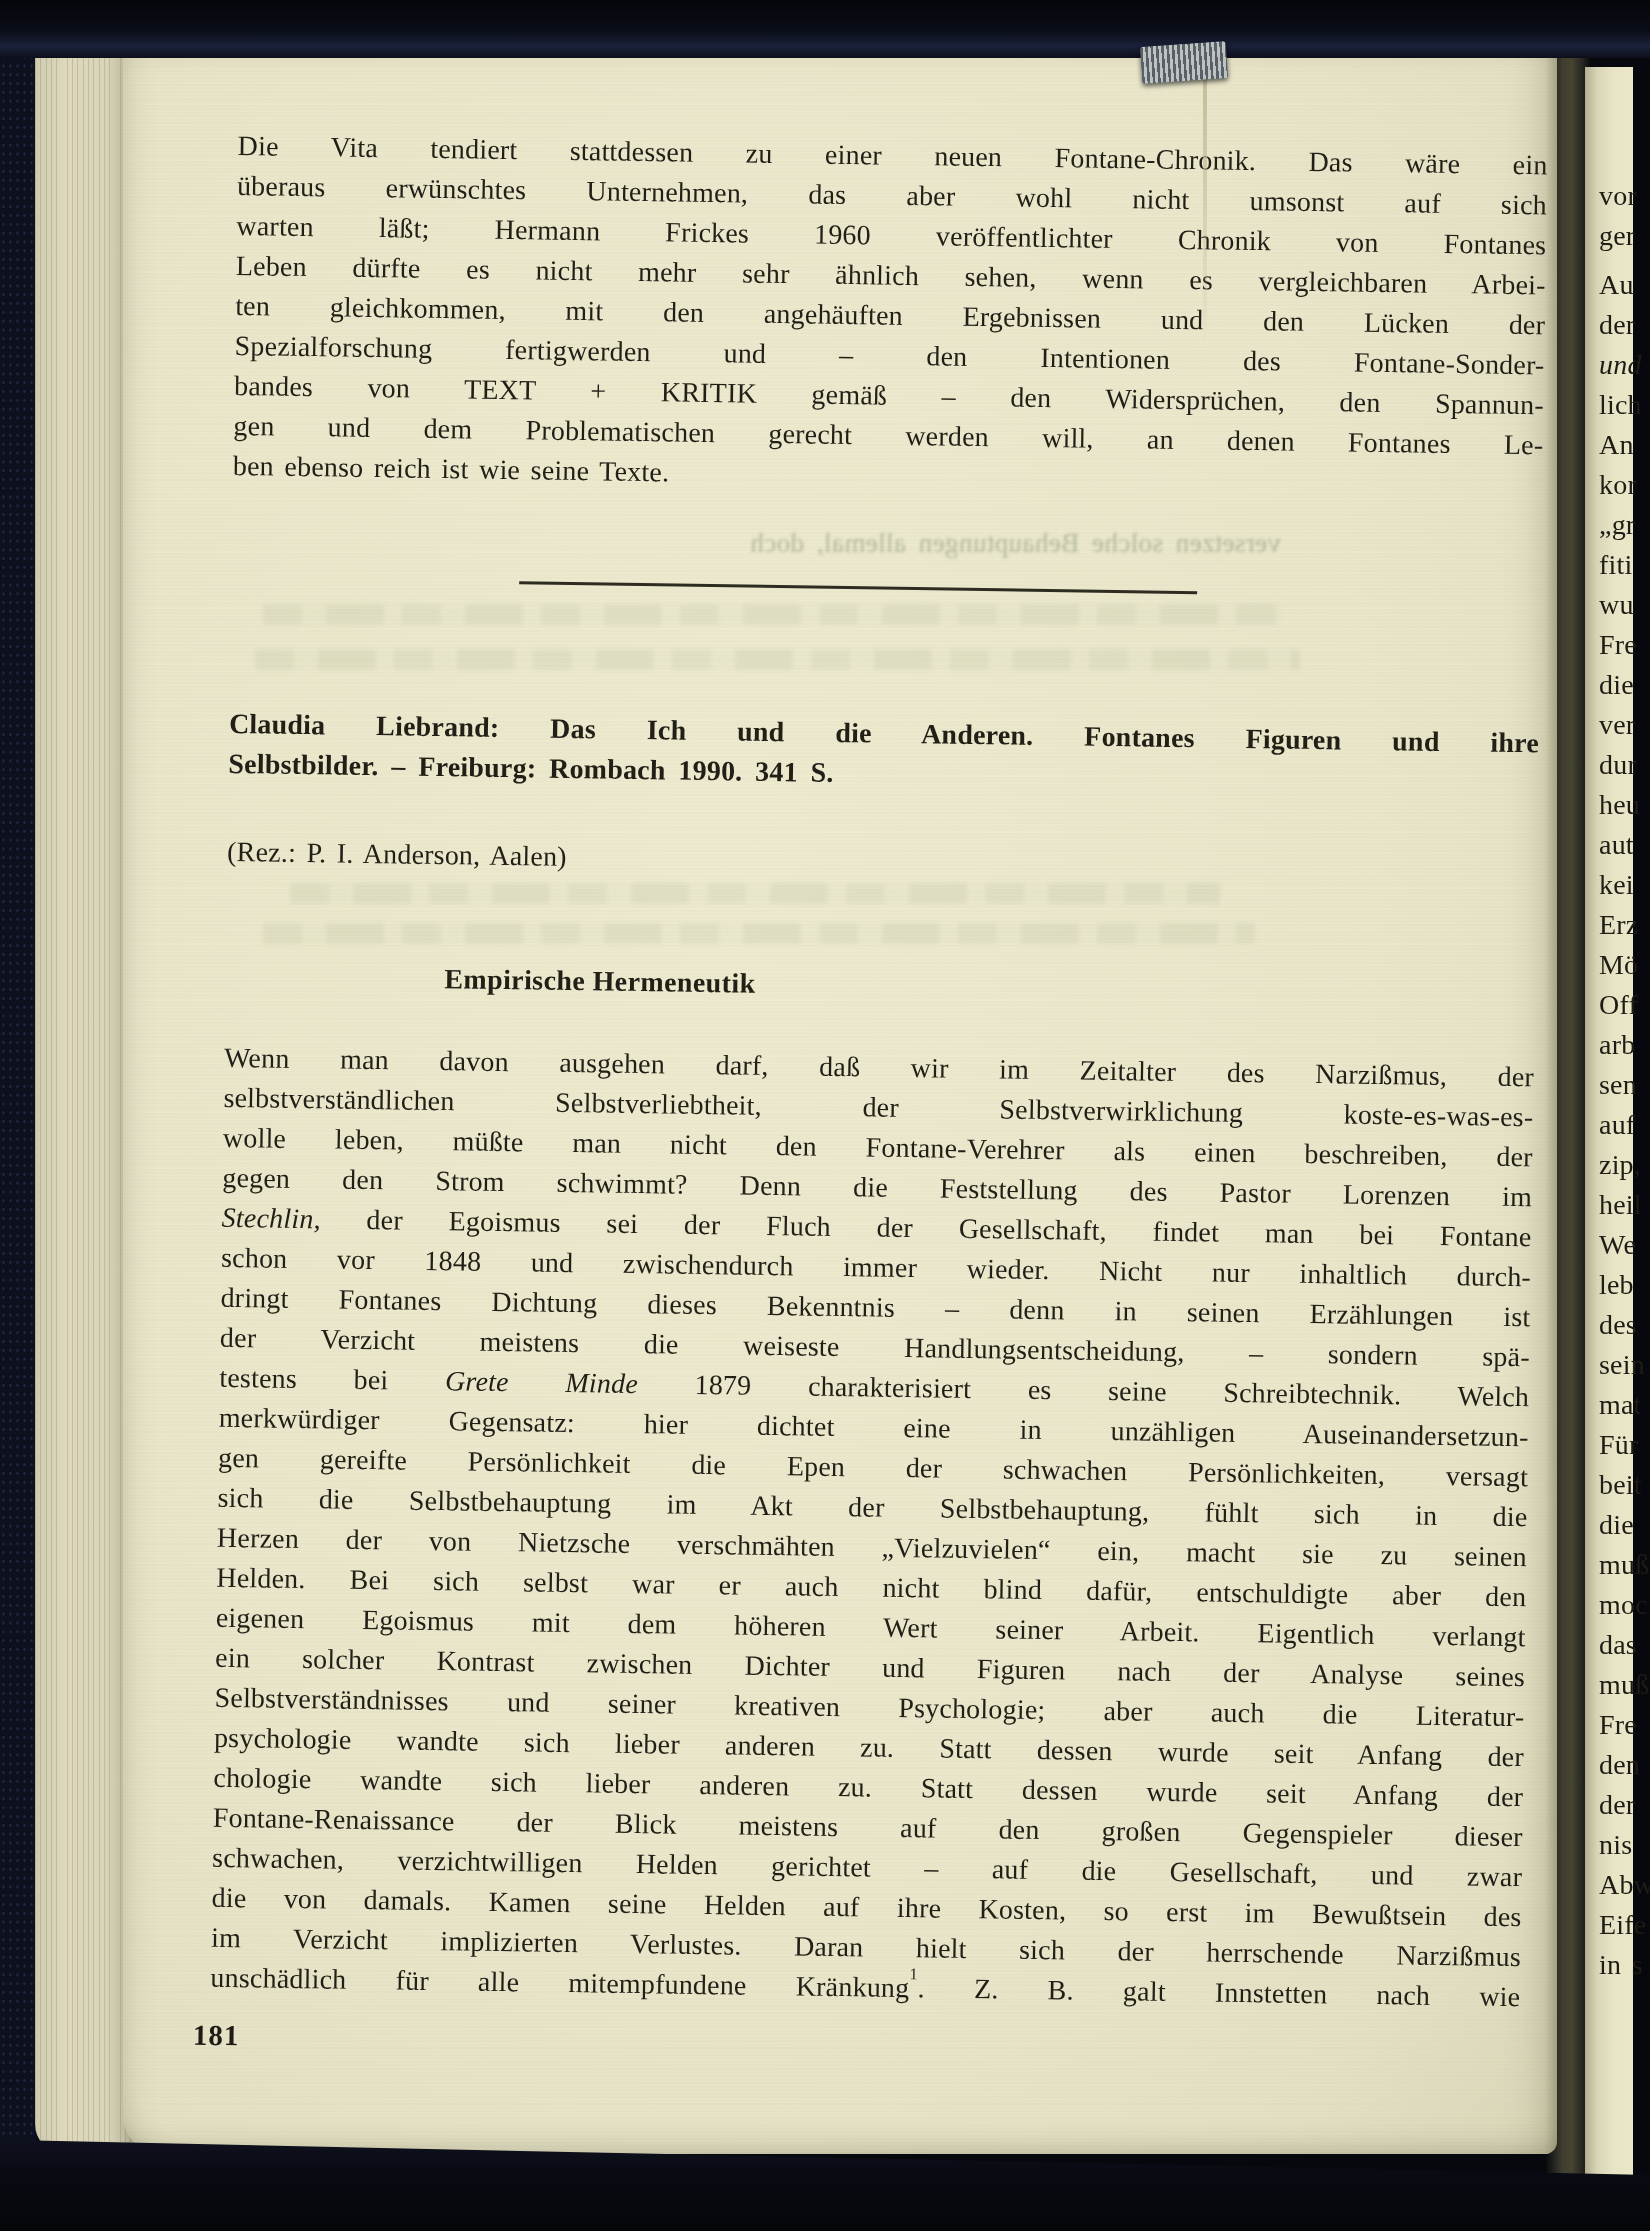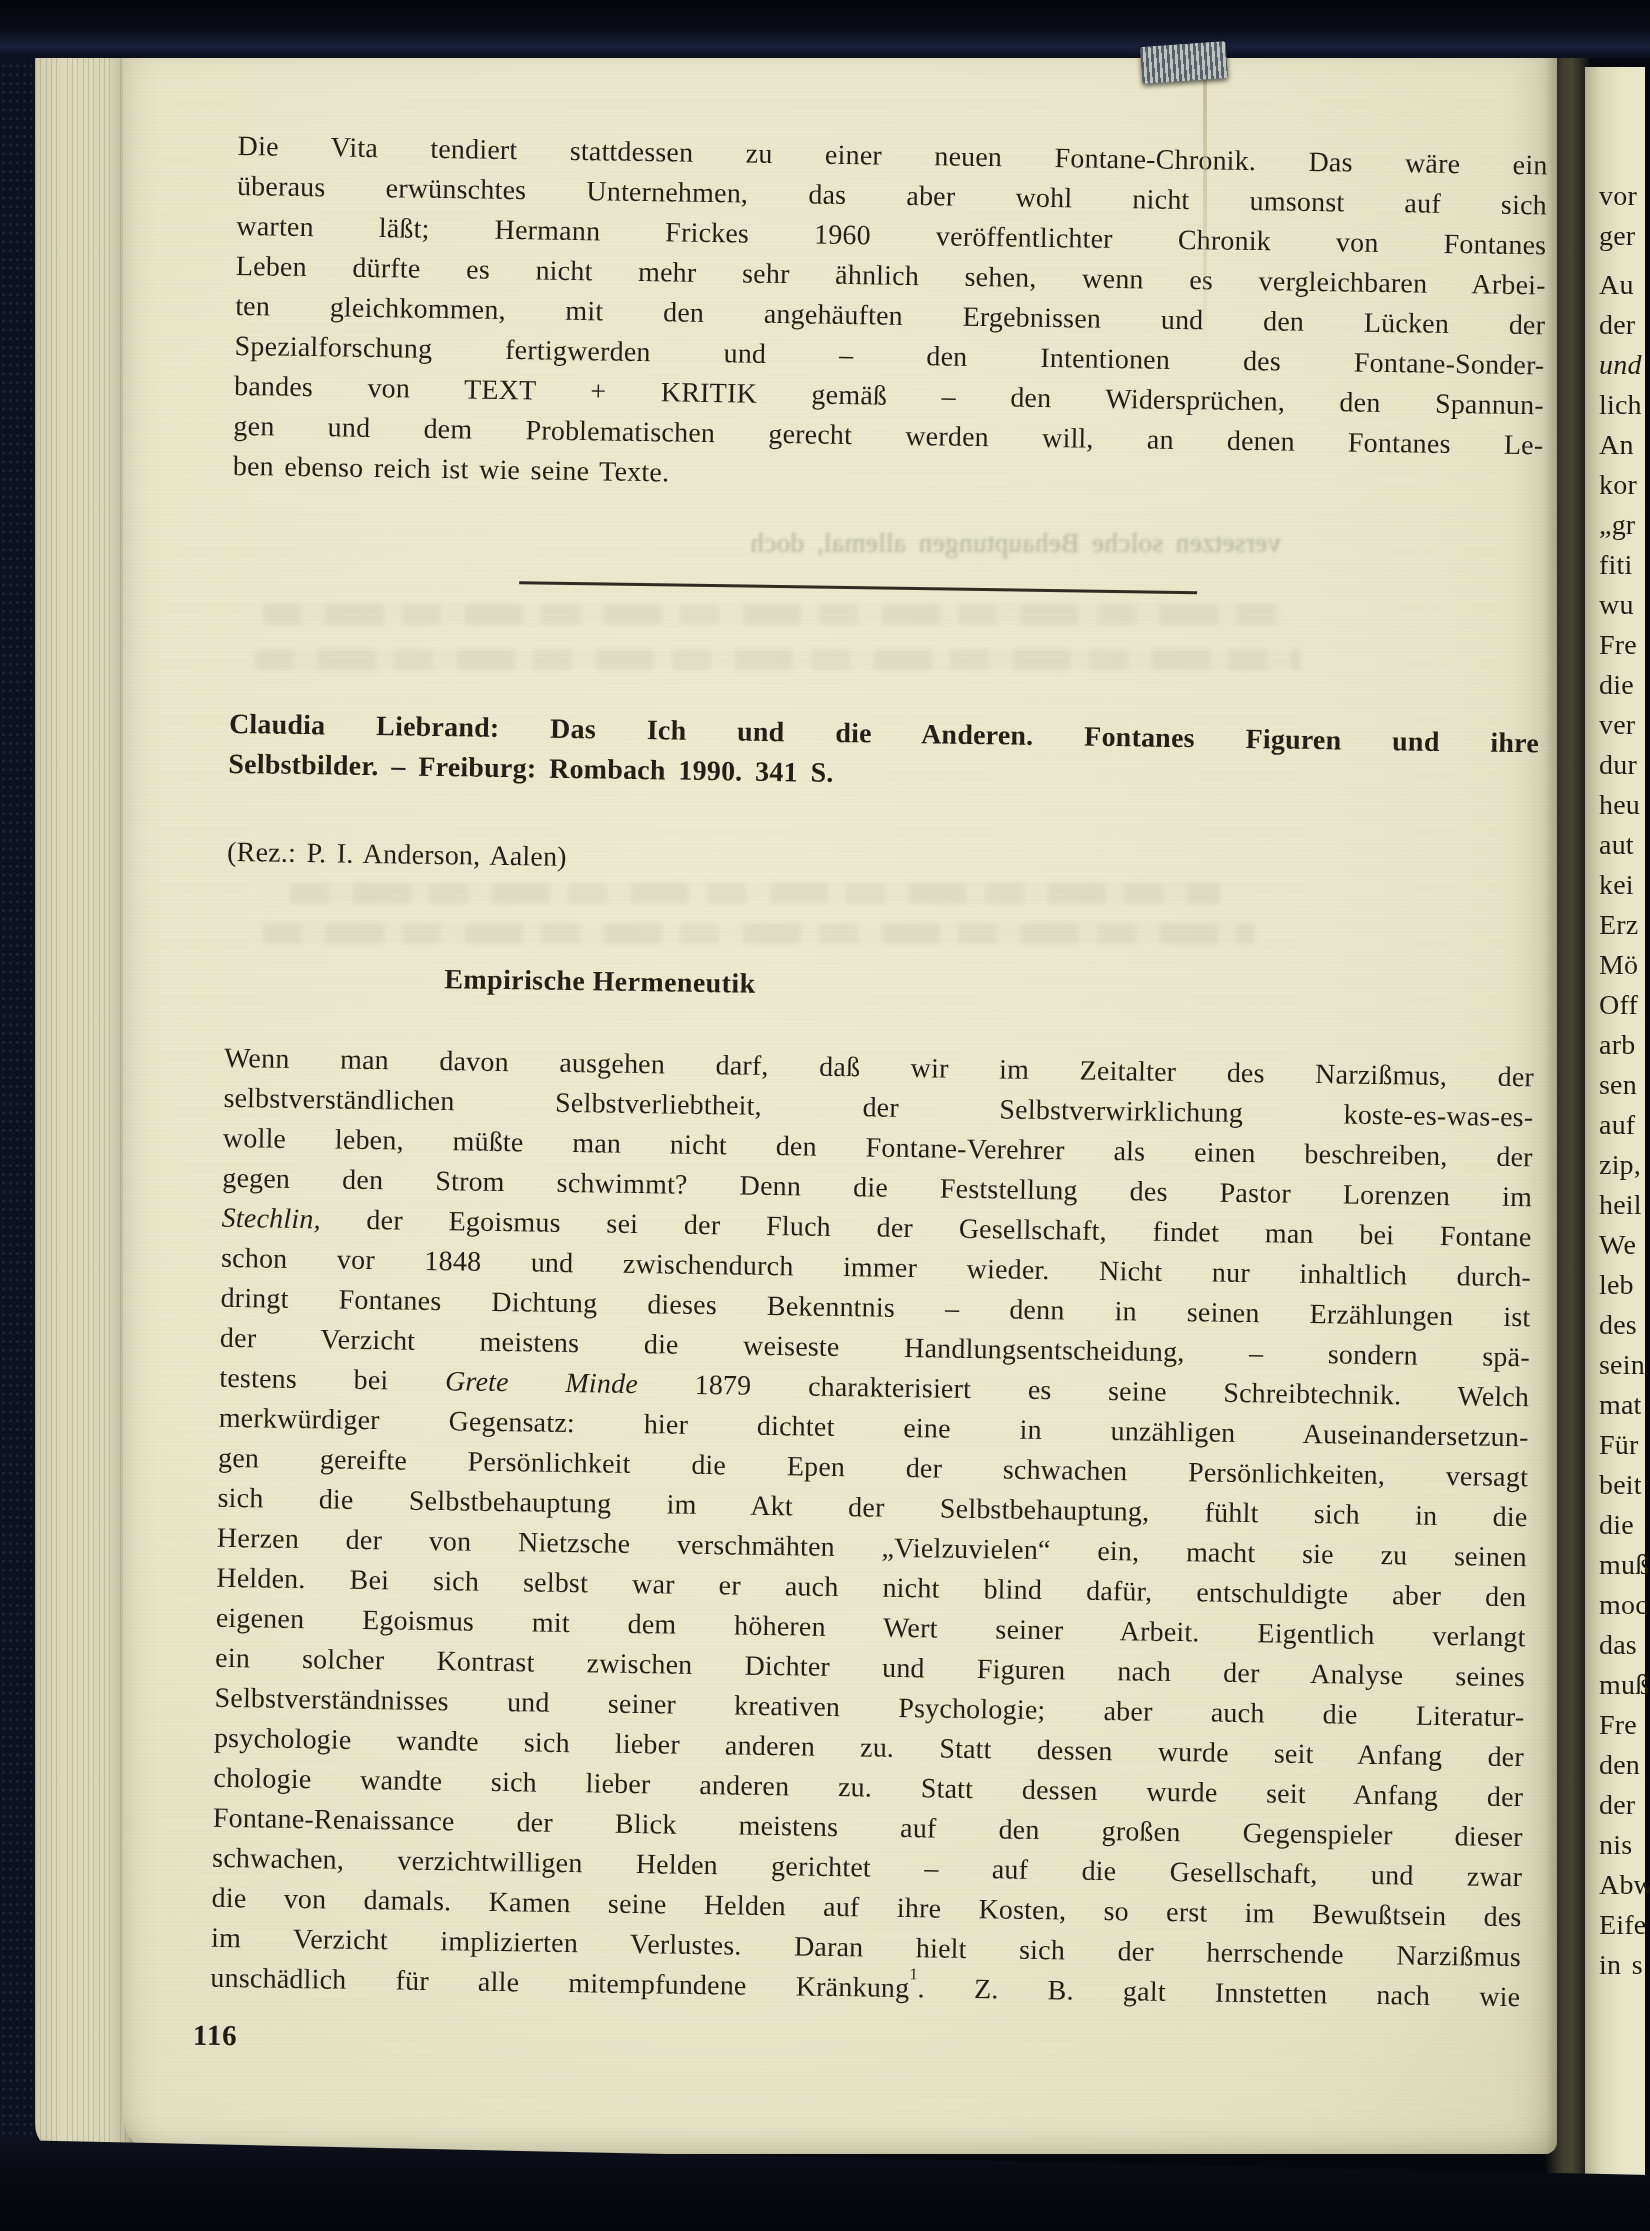--- a/index.html
+++ b/index.html
@@ -87,21 +87,21 @@
   
   .gutter{
     position:absolute;left:1545px;top:53px;width:46px;height:2124px;
     background:linear-gradient(90deg,
       rgba(130,125,95,0) 0%, rgba(120,114,84,.50) 38%,
       rgba(88,84,58,.78) 58%, rgba(140,134,104,.25) 80%, rgba(0,0,0,0) 100%);
   }
 
   
   .page-right{
-    position:absolute;left:1585px;top:67px;width:60px;height:2110px;
+    position:absolute;left:1585px;top:67px;width:48px;height:2110px;
     background:linear-gradient(90deg,#b3ae91 0%, #d9d5b7 26%, #e8e5c7 60%, #eae7c9 100%);
   }
   .sliver{
     position:absolute;left:14px;top:109px;width:53px;
     color:#1e1c14;font-size:28px;font-weight:500;
   }
   .sliver .tl{line-height:40px;white-space:nowrap;}
 
   
   .edge-line{
@@ -195,21 +195,21 @@
           <div class="tl j">chologie wandte sich lieber anderen zu. Statt dessen wurde seit Anfang der</div>
           <div class="tl j">Fontane-Renaissance der Blick meistens auf den großen Gegenspieler dieser</div>
           <div class="tl j">schwachen, verzichtwilligen Helden gerichtet – auf die Gesellschaft, und zwar</div>
           <div class="tl j">die von damals. Kamen seine Helden auf ihre Kosten, so erst im Bewußtsein des</div>
           <div class="tl j">im Verzicht implizierten Verlustes. Daran hielt sich der herrschende Narzißmus</div>
           <div class="tl j">unschädlich für alle mitempfundene Kränkung<sup>1</sup>. Z. B. galt Innstetten nach wie</div>
         </div>
 
     </div>
 
-    <div class="pagenum">116</div>
+    <div class="pagenum">181</div>
   </div>
 
   <div class="gutter"></div>
 
   <div class="page-right">
     <div class="sliver">
         <div class="tl">vor</div>
         <div class="tl">ger</div>
         <div class="tl gap">Au</div>
         <div class="tl">der</div>

